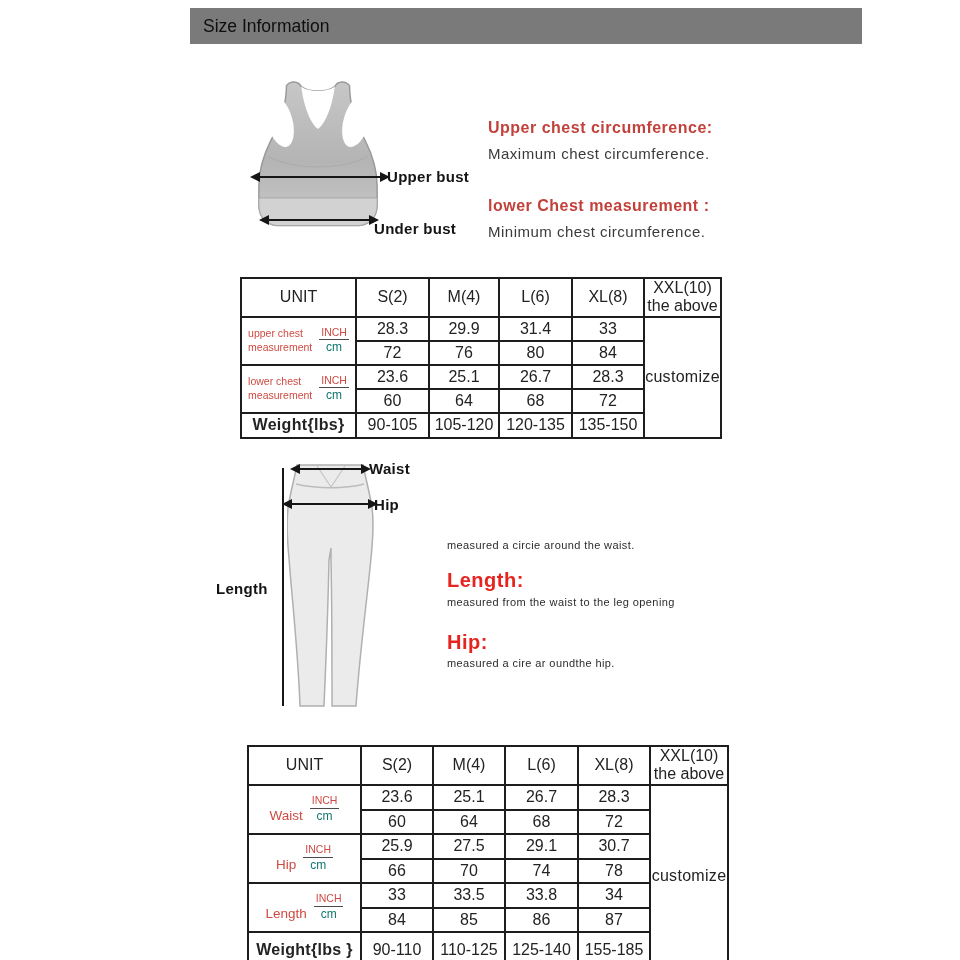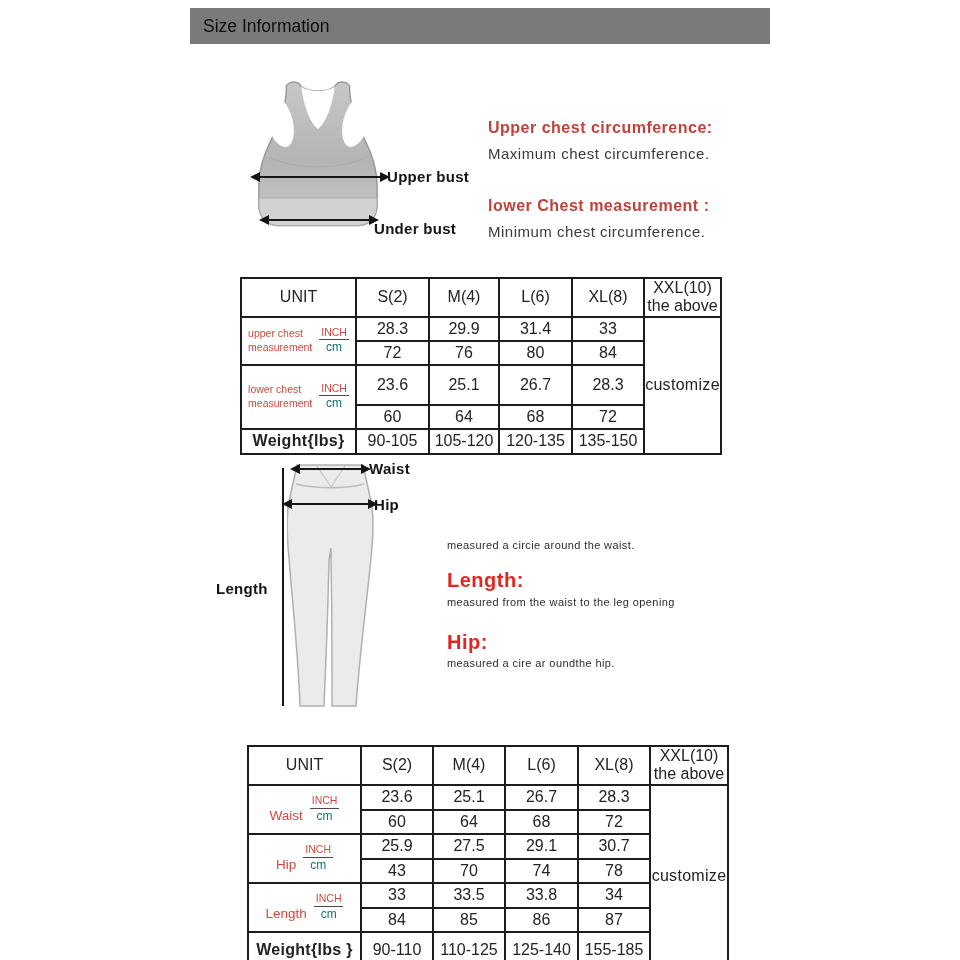--- a/index.html
+++ b/index.html
@@ -1,20 +1,20 @@
 <!DOCTYPE html>
 <html><head>
 <meta charset="utf-8">
 <style>
   html,body{margin:0;padding:0;background:#ffffff;}
   .canvas{position:relative;width:960px;height:960px;background:#ffffff;overflow:hidden;
           font-family:"Liberation Sans", sans-serif;}
 
   
-  .header-bar{position:absolute;left:190px;top:8px;width:580px;height:36px;background:#7a7a7a;
+  .header-bar{position:absolute;left:190px;top:8px;width:672px;height:36px;background:#7a7a7a;
               color:#0e0e0e;font-size:17.5px;line-height:36px;padding-left:13px;box-sizing:border-box;}
 
   
   .arrow-h{position:absolute;height:0;border-top:2px solid #161616;}
   .arrow-h::before{content:"";position:absolute;left:-9px;top:-6px;width:0;height:0;
       border-top:5px solid transparent;border-bottom:5px solid transparent;border-right:10px solid #161616;}
   .arrow-h::after{content:"";position:absolute;right:-9px;top:-6px;width:0;height:0;
       border-top:5px solid transparent;border-bottom:5px solid transparent;border-left:10px solid #161616;}
   .vline{position:absolute;width:0;border-left:2px solid #161616;}
   .fig-label{position:absolute;font-weight:700;font-size:15px;color:#141414;letter-spacing:.3px;white-space:nowrap;}
@@ -118,21 +118,21 @@
       <td class="redv">31.4</td>
       <td class="redv">33</td>
       <td rowspan="5" class="cust">customize</td>
     </tr>
     <tr style="height:24px">
       <td>72</td>
       <td>76</td>
       <td>80</td>
       <td>84</td>
     </tr>
-    <tr style="height:40px">
+    <tr style="height:24px">
       <td rowspan="2">
         <div class="rowlbl">
           <span class="lbl-sm">
             <span>lower chest</span><br>
             <span>measurement</span>
           </span>
           <span class="frac">
             <span class="top">INCH</span>
             <span class="bot">cm</span>
           </span>
@@ -235,21 +235,21 @@
             <span class="bot">cm</span>
           </span>
         </div>
       </td>
       <td class="redv">25.9</td>
       <td class="redv">27.5</td>
       <td class="redv">29.1</td>
       <td class="redv">30.7</td>
     </tr>
     <tr style="height:24px">
-      <td>43</td>
+      <td>66</td>
       <td>70</td>
       <td>74</td>
       <td>78</td>
     </tr>
     <tr style="height:25px">
       <td rowspan="2">
         <div class="rowlbl">
           <span class="lbl-md">Length</span>
           <span class="frac">
             <span class="top">INCH</span>

